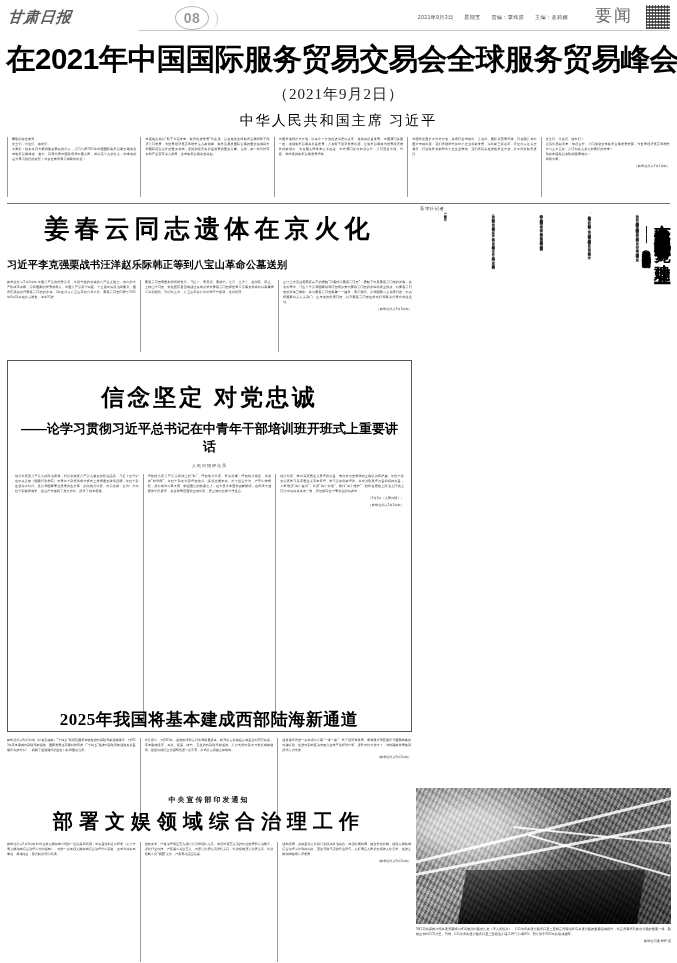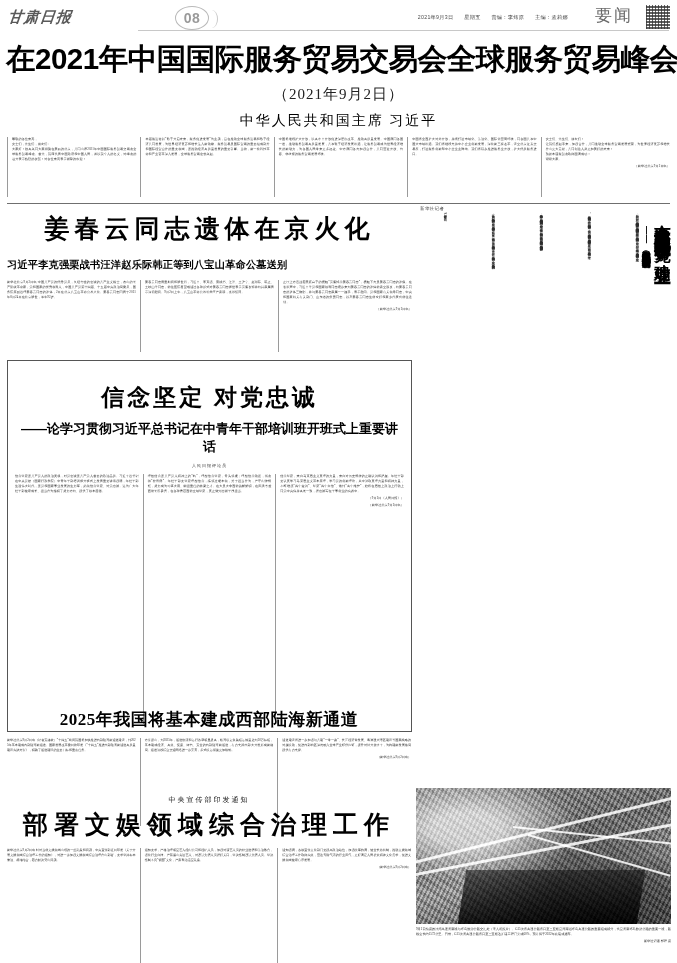--- a/index.html
+++ b/index.html
@@ -208,25 +208,26 @@
     font-family: "Liberation Serif", serif;
     font-weight: bold;
     font-size: 17px;
     text-align: center;
     letter-spacing: .5px;
     color: #000;
   }
   .h3-kicker {
     font-size: 7px; text-align:center; letter-spacing:2px; color:#111;
     margin-bottom: 3px;
+    font-weight: bold;
   }
   .h4-title {
     font-family: "Liberation Serif", serif;
     font-weight: bold;
-    font-size: 25px;
+    font-size: 20px;
     text-align: center;
     letter-spacing: 6px;
     color: #000;
   }
 
   
   .vhead-wrap {
     position: absolute;
     right: 6px; top: 212px;
     height: 370px;

